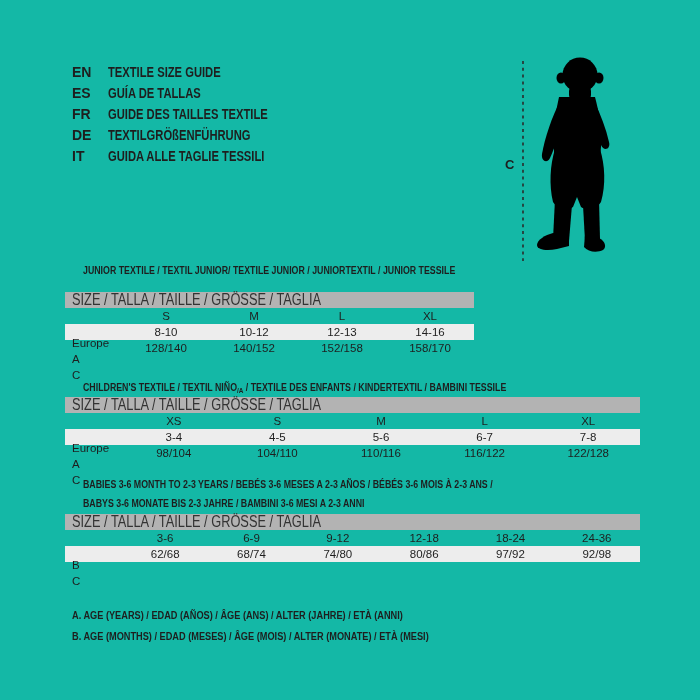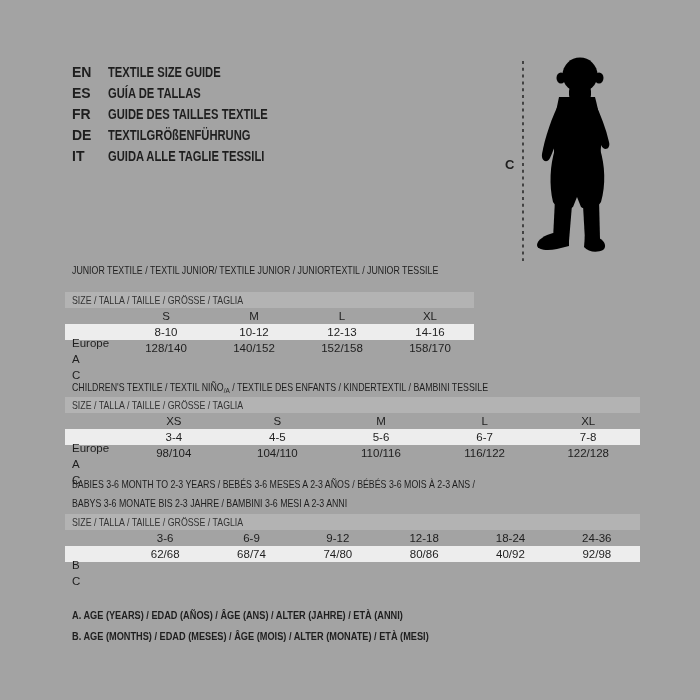--- a/index.html
+++ b/index.html
@@ -1,40 +1,40 @@
 <!DOCTYPE html>
 <html><head>
 <meta charset="utf-8">
 <style>
   html,body { margin:0; padding:0; background:#ffffff; }
   .canvas {
-    position:relative; width:700px; height:700px; background:#a3a3a3;
+    position:relative; width:700px; height:700px; background:#14b8a6;
     font-family:"Liberation Sans","DejaVu Sans",sans-serif;
     color:#1e1e1e; overflow:hidden;
   }
   .cond { display:inline-block; transform:scaleX(0.80); transform-origin:0 50%; white-space:nowrap; }
 
   
   .lang { position:absolute; left:72px; top:62px; }
   .lang-row { display:flex; height:21px; line-height:21px; font-size:14px; font-weight:bold; }
   .lang-code { width:36px; }
 
   
   .fig-svg  { position:absolute; left:533px; top:57px; }
   .fig-dash { position:absolute; left:521px; top:61px; }
   .fig-label{ position:absolute; left:505px; top:157px; font-size:13px; font-weight:bold; }
 
   
-  .t-heading { position:absolute; font-size:11px; font-weight:normal; }
+  .t-heading { position:absolute; font-size:11px; font-weight:bold;margin-left:11px; }
   .t-heading .line { height:19px; line-height:19px; }
   .t-heading sub { font-size:8px; vertical-align:-2px; }
   .size-table { position:absolute; }
   .t-bar {
     height:16px; line-height:16px; background:#b3b3b3; color:#333333;
-    font-size:11px; padding-left:7px; box-sizing:border-box;
+    font-size:16px; padding-left:7px; box-sizing:border-box;
   }
   .t-row { display:flex; height:16px; line-height:16px; font-size:11.5px; }
   .t-row.shaded { background:#ededed; }
   .t-label { width:57px; padding-left:7px; box-sizing:border-box;margin-top:27px; }
   .t-cell { flex:1; text-align:center; }
 
   
   .notes { position:absolute; left:72px; top:605px; font-size:11.5px; font-weight:bold; }
   .notes .line { height:20.5px; line-height:20.5px; }
 
@@ -170,21 +170,21 @@
       <div class="t-cell">12-18</div>
       <div class="t-cell">18-24</div>
       <div class="t-cell">24-36</div>
     </div>
     <div class="t-row shaded">
       <div class="t-label">C</div>
       <div class="t-cell">62/68</div>
       <div class="t-cell">68/74</div>
       <div class="t-cell">74/80</div>
       <div class="t-cell">80/86</div>
-      <div class="t-cell">40/92</div>
+      <div class="t-cell">97/92</div>
       <div class="t-cell">92/98</div>
     </div>
   </div>
 
   <div class="notes">
     <div class="line"><span class="cond">A. AGE (YEARS) / EDAD (AÑOS) / ÂGE (ANS) / ALTER (JAHRE) / ETÀ (ANNI)</span></div>
     <div class="line"><span class="cond">B. AGE (MONTHS) / EDAD (MESES) / ÂGE (MOIS) / ALTER (MONATE) / ETÀ (MESI)</span></div>
   </div>
 
 </div>

